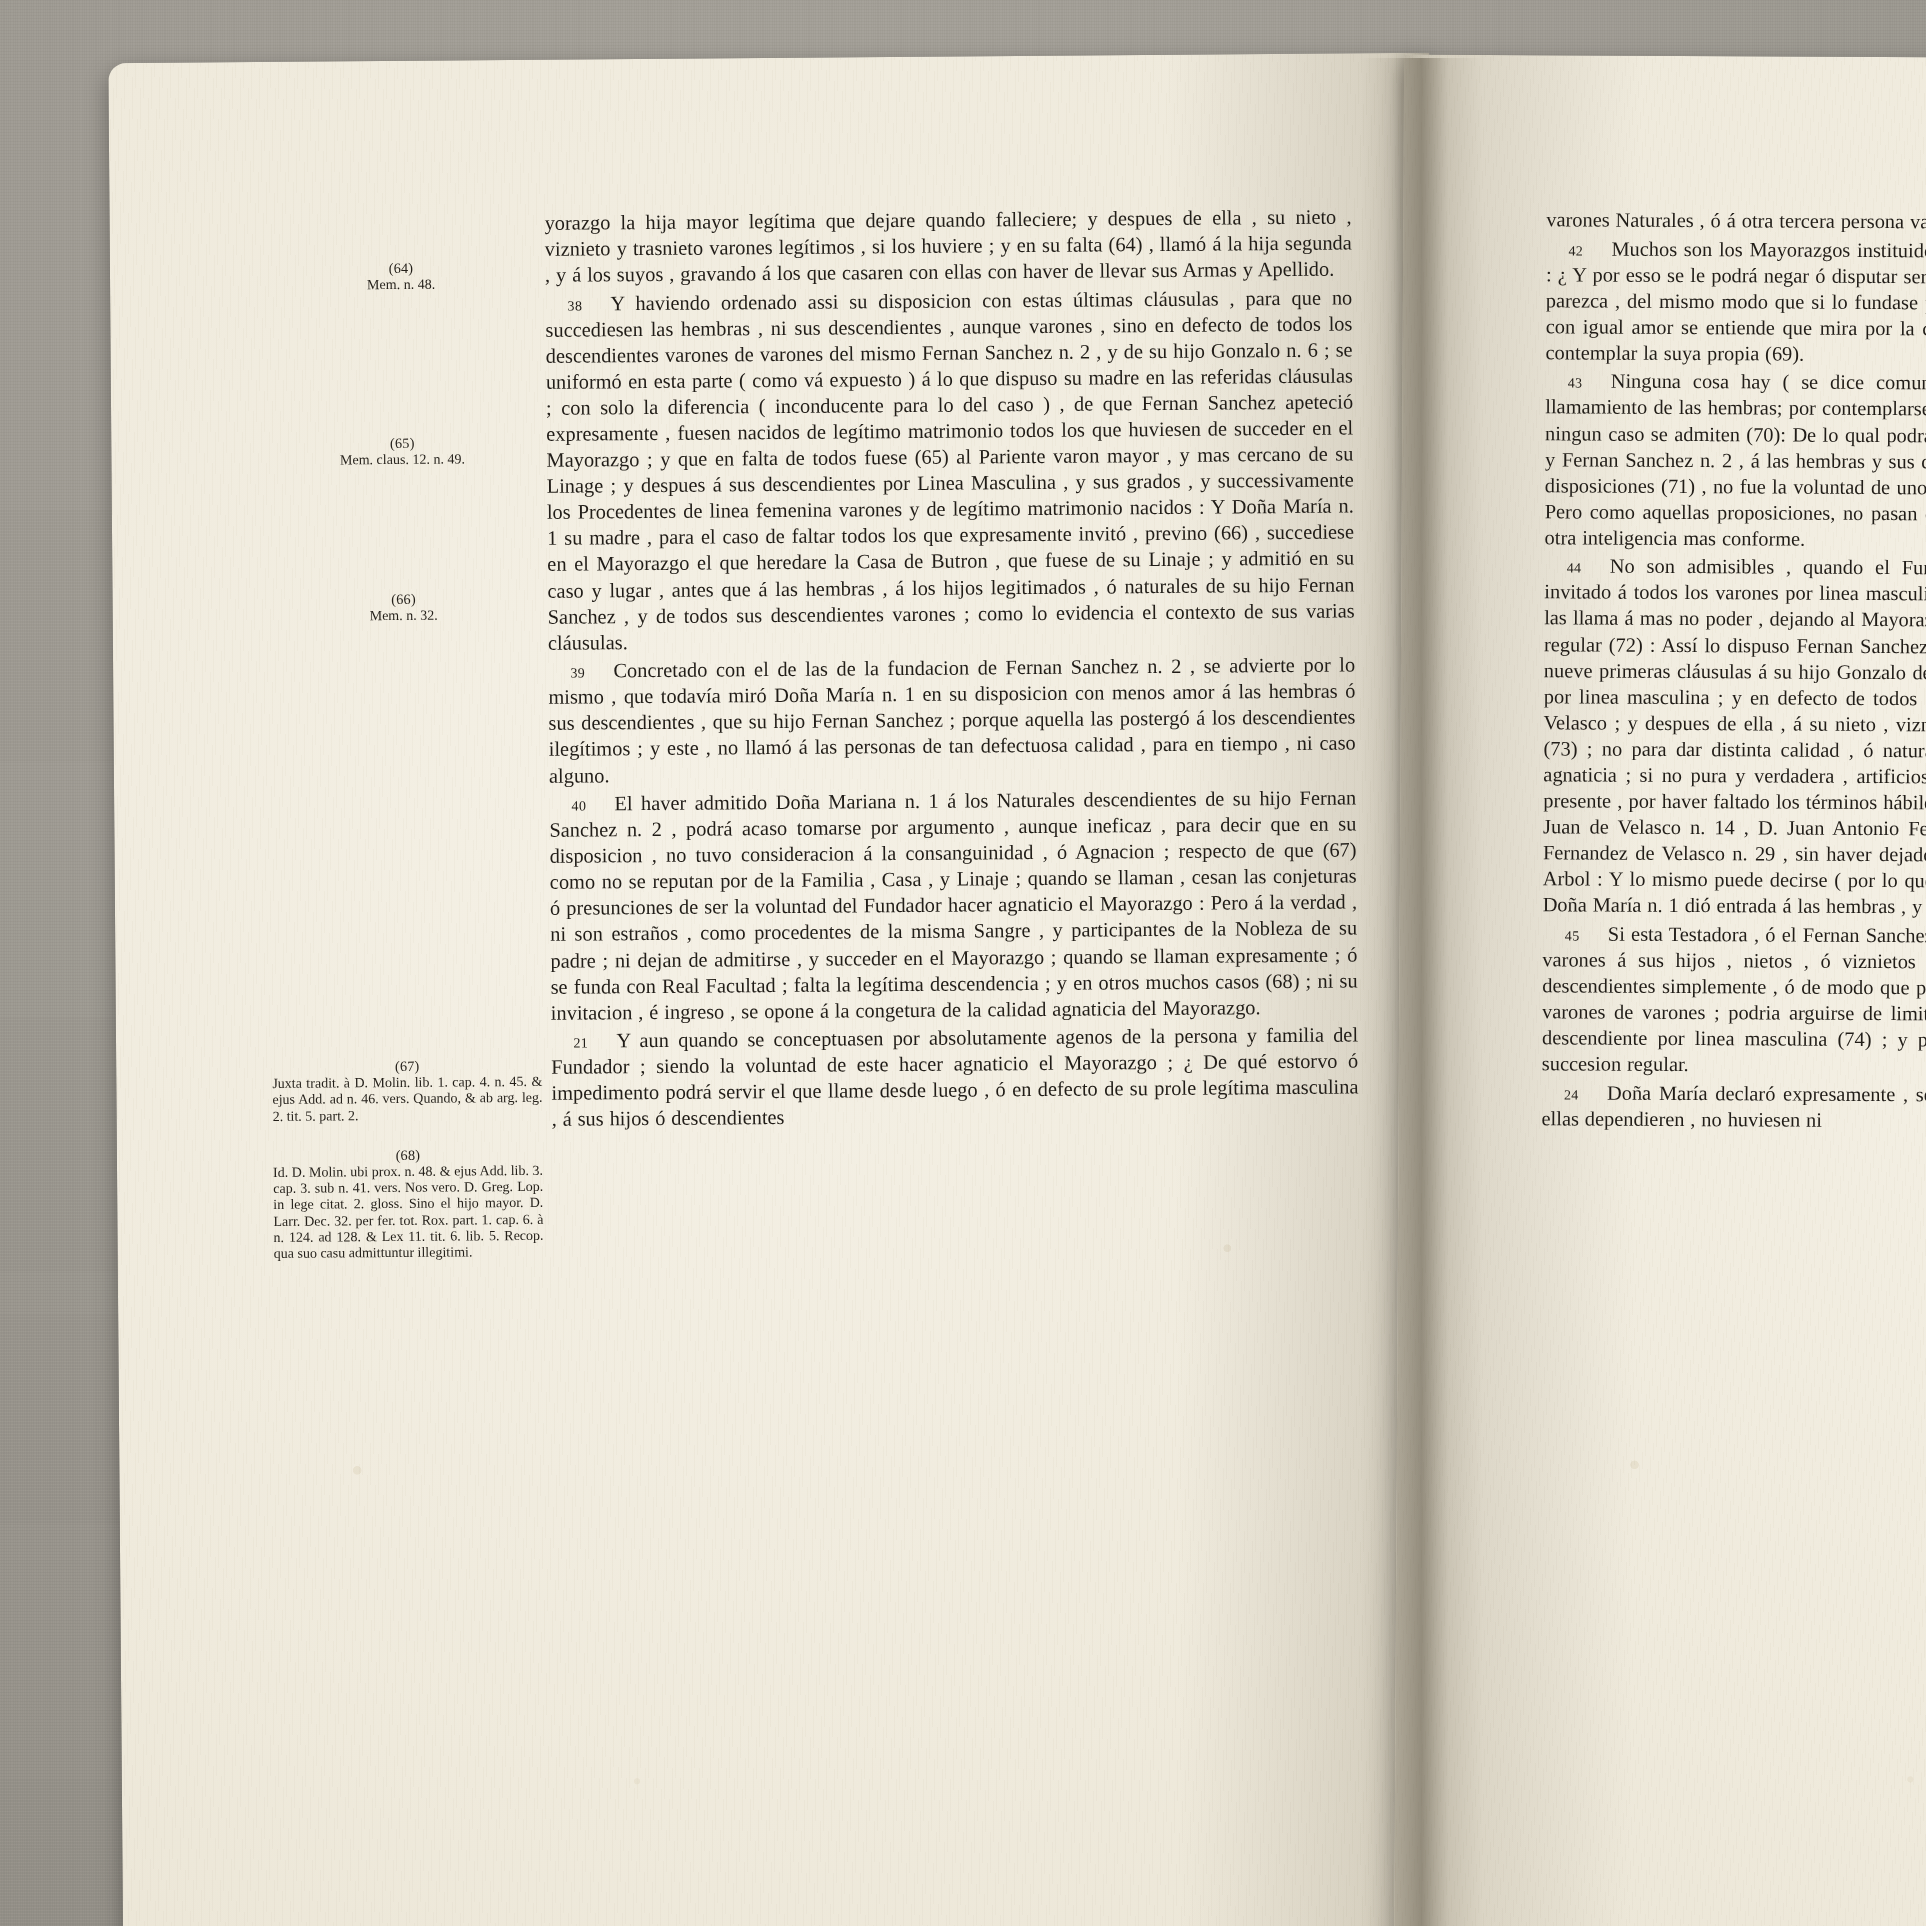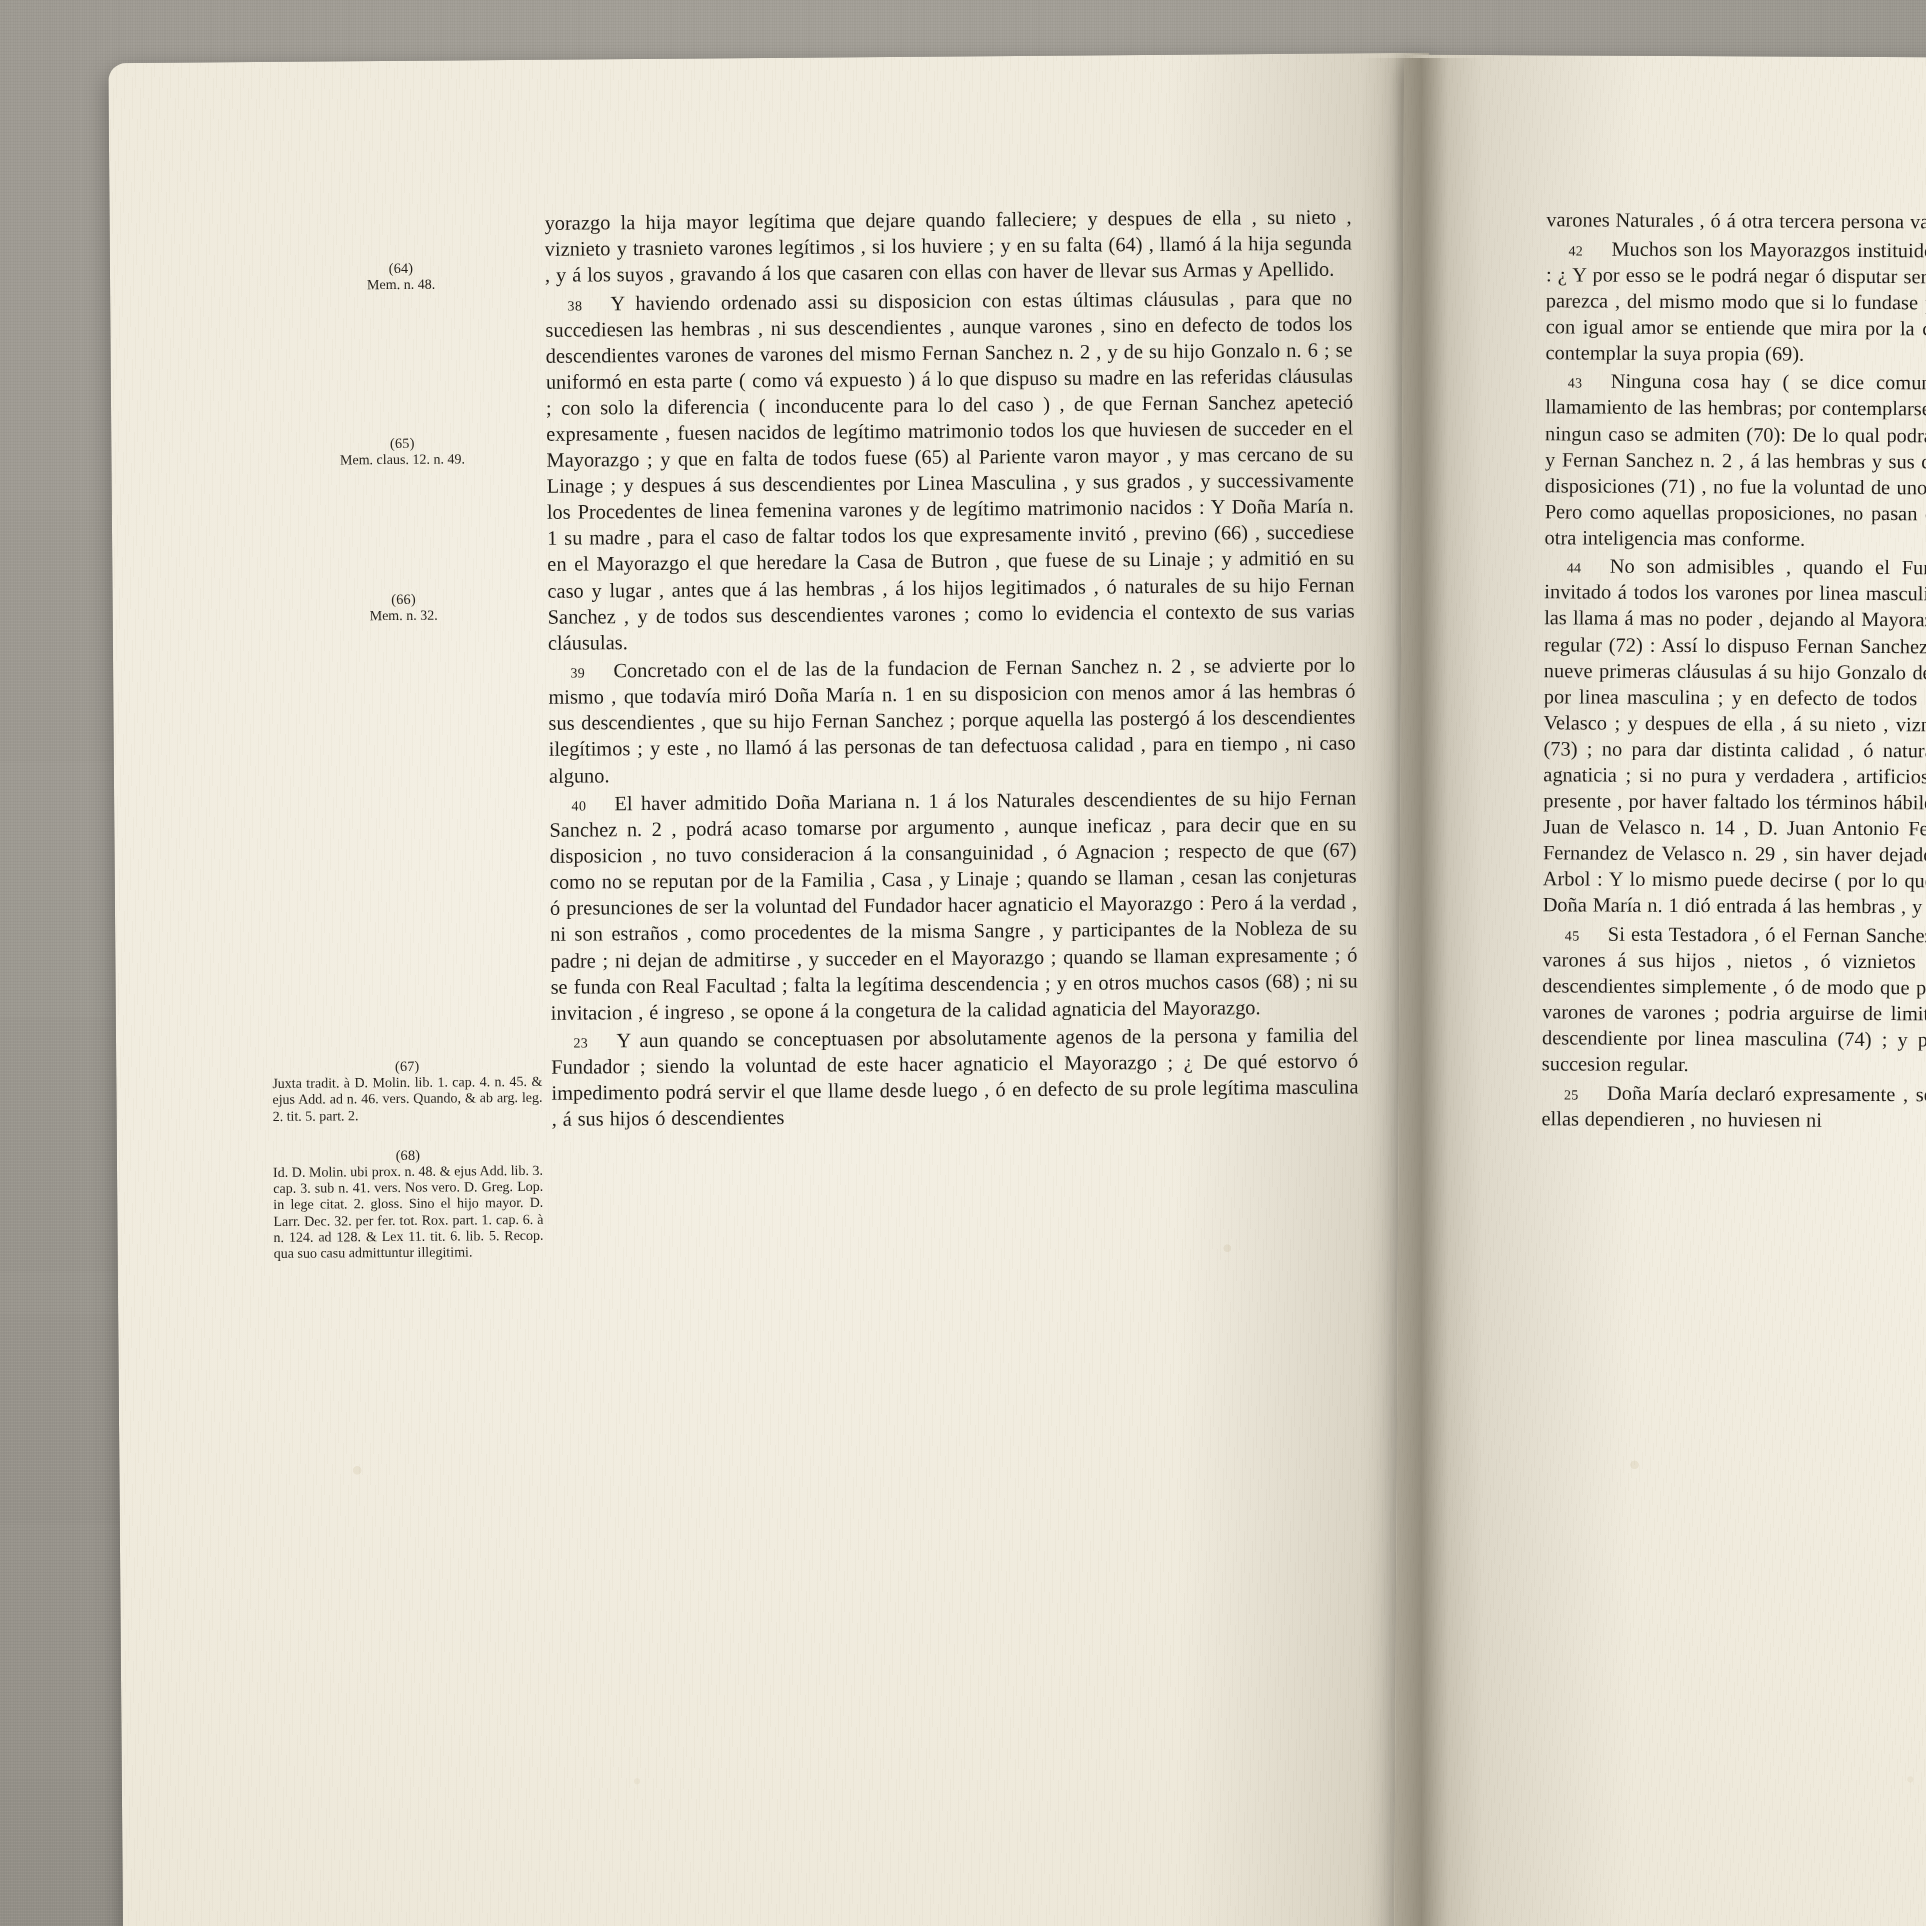--- a/index.html
+++ b/index.html
@@ -167,32 +167,32 @@
         <span class="body">Id. D. Molin. ubi prox. n. 48. &amp; ejus Add. lib. 3. cap. 3. sub n. 41. vers. Nos vero. D. Greg. Lop. in lege citat. 2. gloss. Sino el hijo mayor. D. Larr. Dec. 32. per fer. tot. Rox. part. 1. cap. 6. à n. 124. ad 128. &amp; Lex 11. tit. 6. lib. 5. Recop. qua suo casu admittuntur illegitimi.</span>
       </div>
 
     </div>
 
     <div class="textcol" id="text-left">
       <p>yorazgo la hija mayor legítima que dejare quando falleciere; y despues de ella , su nieto , viznieto y trasnieto varones legítimos , si los huviere ; y en su falta (64) , llamó á la hija segunda , y á los suyos , gravando á los que casaren con ellas con haver de llevar sus Armas y Apellido.</p>
       <p class="para"><span class="num">38</span><span>Y haviendo ordenado assi su disposicion con estas últimas cláusulas , para que no succediesen las hembras , ni sus descendientes , aunque varones , sino en defecto de todos los descendientes varones de varones del mismo Fernan Sanchez n. 2 , y de su hijo Gonzalo n. 6 ; se uniformó en esta parte ( como vá expuesto ) á lo que dispuso su madre en las referidas cláusulas ; con solo la diferencia ( inconducente para lo del caso ) , de que Fernan Sanchez apeteció expresamente , fuesen nacidos de legítimo matrimonio todos los que huviesen de succeder en el Mayorazgo ; y que en falta de todos fuese (65) al Pariente varon mayor , y mas cercano de su Linage ; y despues á sus descendientes por Linea Masculina , y sus grados , y successivamente los Procedentes de linea femenina varones y de legítimo matrimonio nacidos : Y Doña María n. 1 su madre , para el caso de faltar todos los que expresamente invitó , previno (66) , succediese en el Mayorazgo el que heredare la Casa de Butron , que fuese de su Linaje ; y admitió en su caso y lugar , antes que á las hembras , á los hijos legitimados , ó naturales de su hijo Fernan Sanchez , y de todos sus descendientes varones ; como lo evidencia el contexto de sus varias cláusulas.</span></p>
       <p class="para"><span class="num">39</span><span>Concretado con el de las de la fundacion de Fernan Sanchez n. 2 , se advierte por lo mismo , que todavía miró Doña María n. 1 en su disposicion con menos amor á las hembras ó sus descendientes , que su hijo Fernan Sanchez ; porque aquella las postergó á los descendientes ilegítimos ; y este , no llamó á las personas de tan defectuosa calidad , para en tiempo , ni caso alguno.</span></p>
       <p class="para"><span class="num">40</span><span>El haver admitido Doña Mariana n. 1 á los Naturales descendientes de su hijo Fernan Sanchez n. 2 , podrá acaso tomarse por argumento , aunque ineficaz , para decir que en su disposicion , no tuvo consideracion á la consanguinidad , ó Agnacion ; respecto de que (67) como no se reputan por de la Familia , Casa , y Linaje ; quando se llaman , cesan las conjeturas ó presunciones de ser la voluntad del Fundador hacer agnaticio el Mayorazgo : Pero á la verdad , ni son estraños , como procedentes de la misma Sangre , y participantes de la Nobleza de su padre ; ni dejan de admitirse , y succeder en el Mayorazgo ; quando se llaman expresamente ; ó se funda con Real Facultad ; falta la legítima descendencia ; y en otros muchos casos (68) ; ni su invitacion , é ingreso , se opone á la congetura de la calidad agnaticia del Mayorazgo.</span></p>
-      <p class="para"><span class="num">23</span><span>Y aun quando se conceptuasen por absolutamente agenos de la persona y familia del Fundador ; siendo la voluntad de este hacer agnaticio el Mayorazgo ; ¿ De qué estorvo ó impedimento podrá servir el que llame desde luego , ó en defecto de su prole legítima masculina , á sus hijos ó descendientes</span></p>
+      <p class="para"><span class="num">21</span><span>Y aun quando se conceptuasen por absolutamente agenos de la persona y familia del Fundador ; siendo la voluntad de este hacer agnaticio el Mayorazgo ; ¿ De qué estorvo ó impedimento podrá servir el que llame desde luego , ó en defecto de su prole legítima masculina , á sus hijos ó descendientes</span></p>
     </div>
 
   </div>
 
   <div class="page" id="page-right">
 
     <div class="textcol" id="text-right">
       <p>varones Naturales , ó á otra tercera persona varon , y á sus descendientes varones ?</p>
       <p class="para"><span class="num">42</span><span>Muchos son los Mayorazgos instituidos para personas , y Familias extrañas del Fundador : ¿ Y por esso se le podrá negar ó disputar serle facultativo disponerlo de la clase y calidad que le parezca , del mismo modo que si lo fundase para su propia Familia ? No : Porque en este caso , con igual amor se entiende que mira por la conservacion de la tal Familia agena , como podria contemplar la suya propia (69).</span></p>
       <p class="para"><span class="num">43</span><span>Ninguna cosa hay ( se dice comunmente ) mas repugnante á la Agnacion, que el llamamiento de las hembras; por contemplarse , la destruye su inclusion ; y apetecida , quando en ningun caso se admiten (70): De lo qual podrá inferirse, que haviendo invitado Doña María n. 1 , y Fernan Sanchez n. 2 , á las hembras y sus descendientes en su caso y lugar por sus respectivas disposiciones (71) , no fue la voluntad de uno , ni otro dar al Mayorazgo la calidad de agnaticio : Pero como aquellas proposiciones, no pasan de ser unas Reglas generalíssimas , están sugetas á otra inteligencia mas conforme.</span></p>
       <p class="para"><span class="num">44</span><span>No son admisibles , quando el Fundador llama algunas hembras despues de haver invitado á todos los varones por linea masculina , ó los consideró extinctos ; porque en este caso las llama á mas no poder , dejando al Mayorazgo en su primera calidad , sin hacerlo de succesion regular (72) : Assí lo dispuso Fernan Sanchez de Velasco , llamando , como vá expuesto , en las nueve primeras cláusulas á su hijo Gonzalo de Velasco n. 6 , y á todos sus descendientes varones por linea masculina ; y en defecto de todos , á la hija mayor que dejare el mismo Gonzalo de Velasco ; y despues de ella , á su nieto , viznieto , y trasnieto varones legítimos , si los huviere (73) ; no para dar distinta calidad , ó naturaleza al Mayorazgo , sino para que conservase la agnaticia ; si no pura y verdadera , artificiosa ó fingida ; que es la que mantiene en el estado presente , por haver faltado los términos hábiles para la pura ó rigurosa con el fallecimiento de D. Juan de Velasco n. 14 , D. Juan Antonio Fernandez de Velasco n. 26 , y D. Manuel Antonio Fernandez de Velasco n. 29 , sin haver dejado alguno de estos , hijo varon , como manifiesta el Arbol : Y lo mismo puede decirse ( por lo que ya vá expuesto ) de los términos y tiempo en que Doña María n. 1 dió entrada á las hembras , y sus descendientes varones.</span></p>
       <p class="para"><span class="num">45</span><span>Si esta Testadora , ó el Fernan Sanchez n. 2 su hijo , huvieran ceñido los llamamientos de varones á sus hijos , nietos , ó viznietos ; y despues huvieran llamado á las hijas y sus descendientes simplemente , ó de modo que por las cláusulas precedentes no pudieran entenderse varones de varones ; podria arguirse de limitada agnacion el Mayorazgo hasta el último varon descendiente por linea masculina (74) ; y para lo successivo , de masculinidad nuda , ó de succesion regular.</span></p>
-      <p class="para"><span class="num">25</span><span>Doña María declaró expresamente , ser su intencion , que las hembras , ni hijos que de ellas dependieren , no huviesen ni</span></p>
+      <p class="para"><span class="num">24</span><span>Doña María declaró expresamente , ser su intencion , que las hembras , ni hijos que de ellas dependieren , no huviesen ni</span></p>
     </div>
 
   </div>
 
 </div>
 
 
 </body></html>

